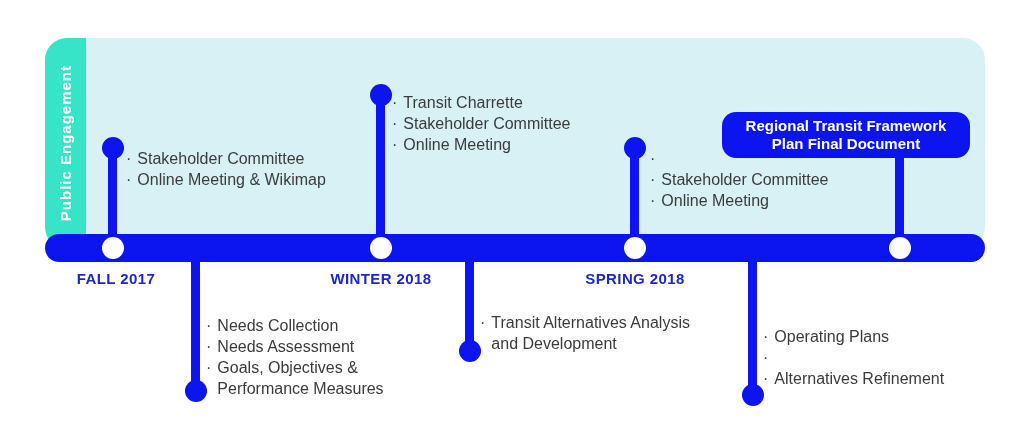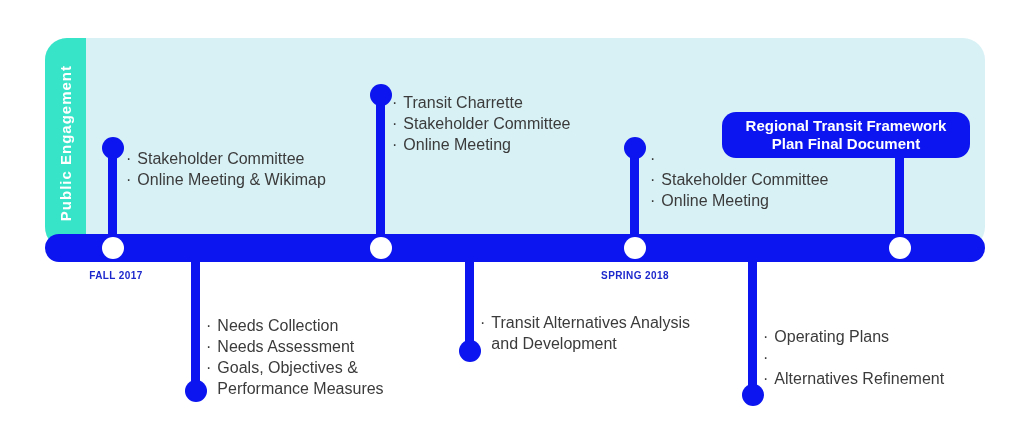--- a/index.html
+++ b/index.html
@@ -25,21 +25,21 @@
   .bar {
     position:absolute; left:45px; top:234px; width:940px; height:28px;
     border-radius:14px; background:var(--accent-blue,#0c15ef); z-index:3;
   }
   .node {
     position:absolute; top:237px; width:22px; height:22px; border-radius:50%;
     background:var(--node-fill,#ffffff); z-index:4;
   }
   .season {
     position:absolute; top:270px; width:160px; text-align:center;
-    font-weight:bold; font-size:10px; letter-spacing:0.4px;
+    font-weight:bold; font-size:15px; letter-spacing:0.4px;
     color:var(--label-blue,#1c27cc); z-index:5;
   }
   .events {
     position:absolute; color:var(--body-text,#3b3b3b);
     font-size:16px; line-height:21px; z-index:5;
   }
   .item { display:flex; }
   .bullet { flex:0 0 auto; margin-right:6px; }
   .final-box {
     position:absolute; left:722px; top:84px; width:248px; height:46px;
@@ -75,20 +75,21 @@
   <div class="dot" style="left:459px; top:340px;"></div>
   <div class="dot" style="left:742px; top:384px;"></div>
 
   <div class="bar"></div>
   <div class="node" style="left:102px;"></div>
   <div class="node" style="left:370px;"></div>
   <div class="node" style="left:624px;"></div>
   <div class="node" style="left:889px;"></div>
 
   <div class="season" style="left:36px;">FALL 2017</div>
+  <div class="season" style="left:301px;">WINTER 2018</div>
   <div class="season" style="left:555px;text-align:center;">SPRING 2018</div>
 
   <div class="events" style="left:126px; top:148px; width:230px;">
     <div class="item">
       <span class="bullet">·</span>
       <span>Stakeholder Committee</span>
     </div>
     <div class="item">
       <span class="bullet">·</span>
       <span>Online Meeting &amp; Wikimap</span>

